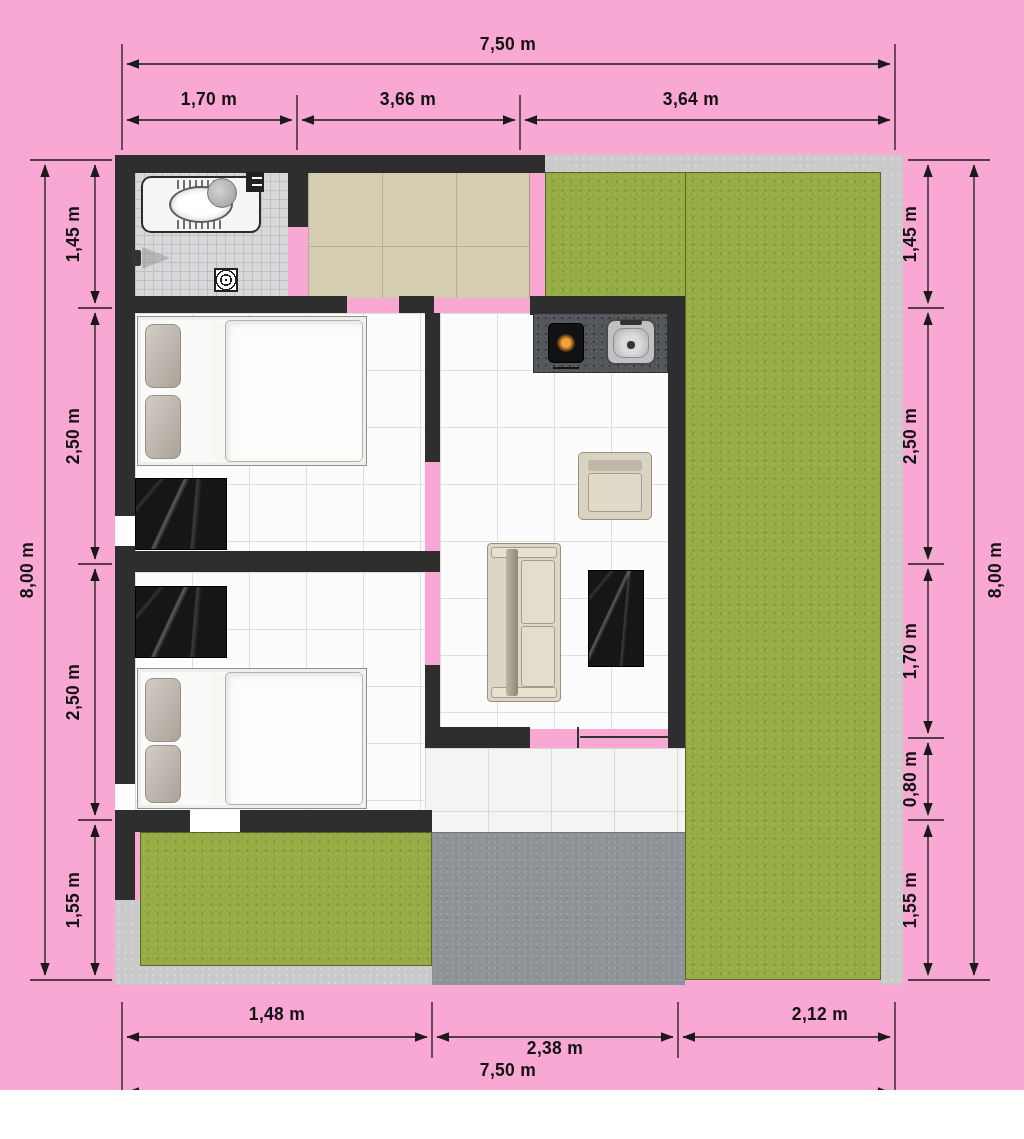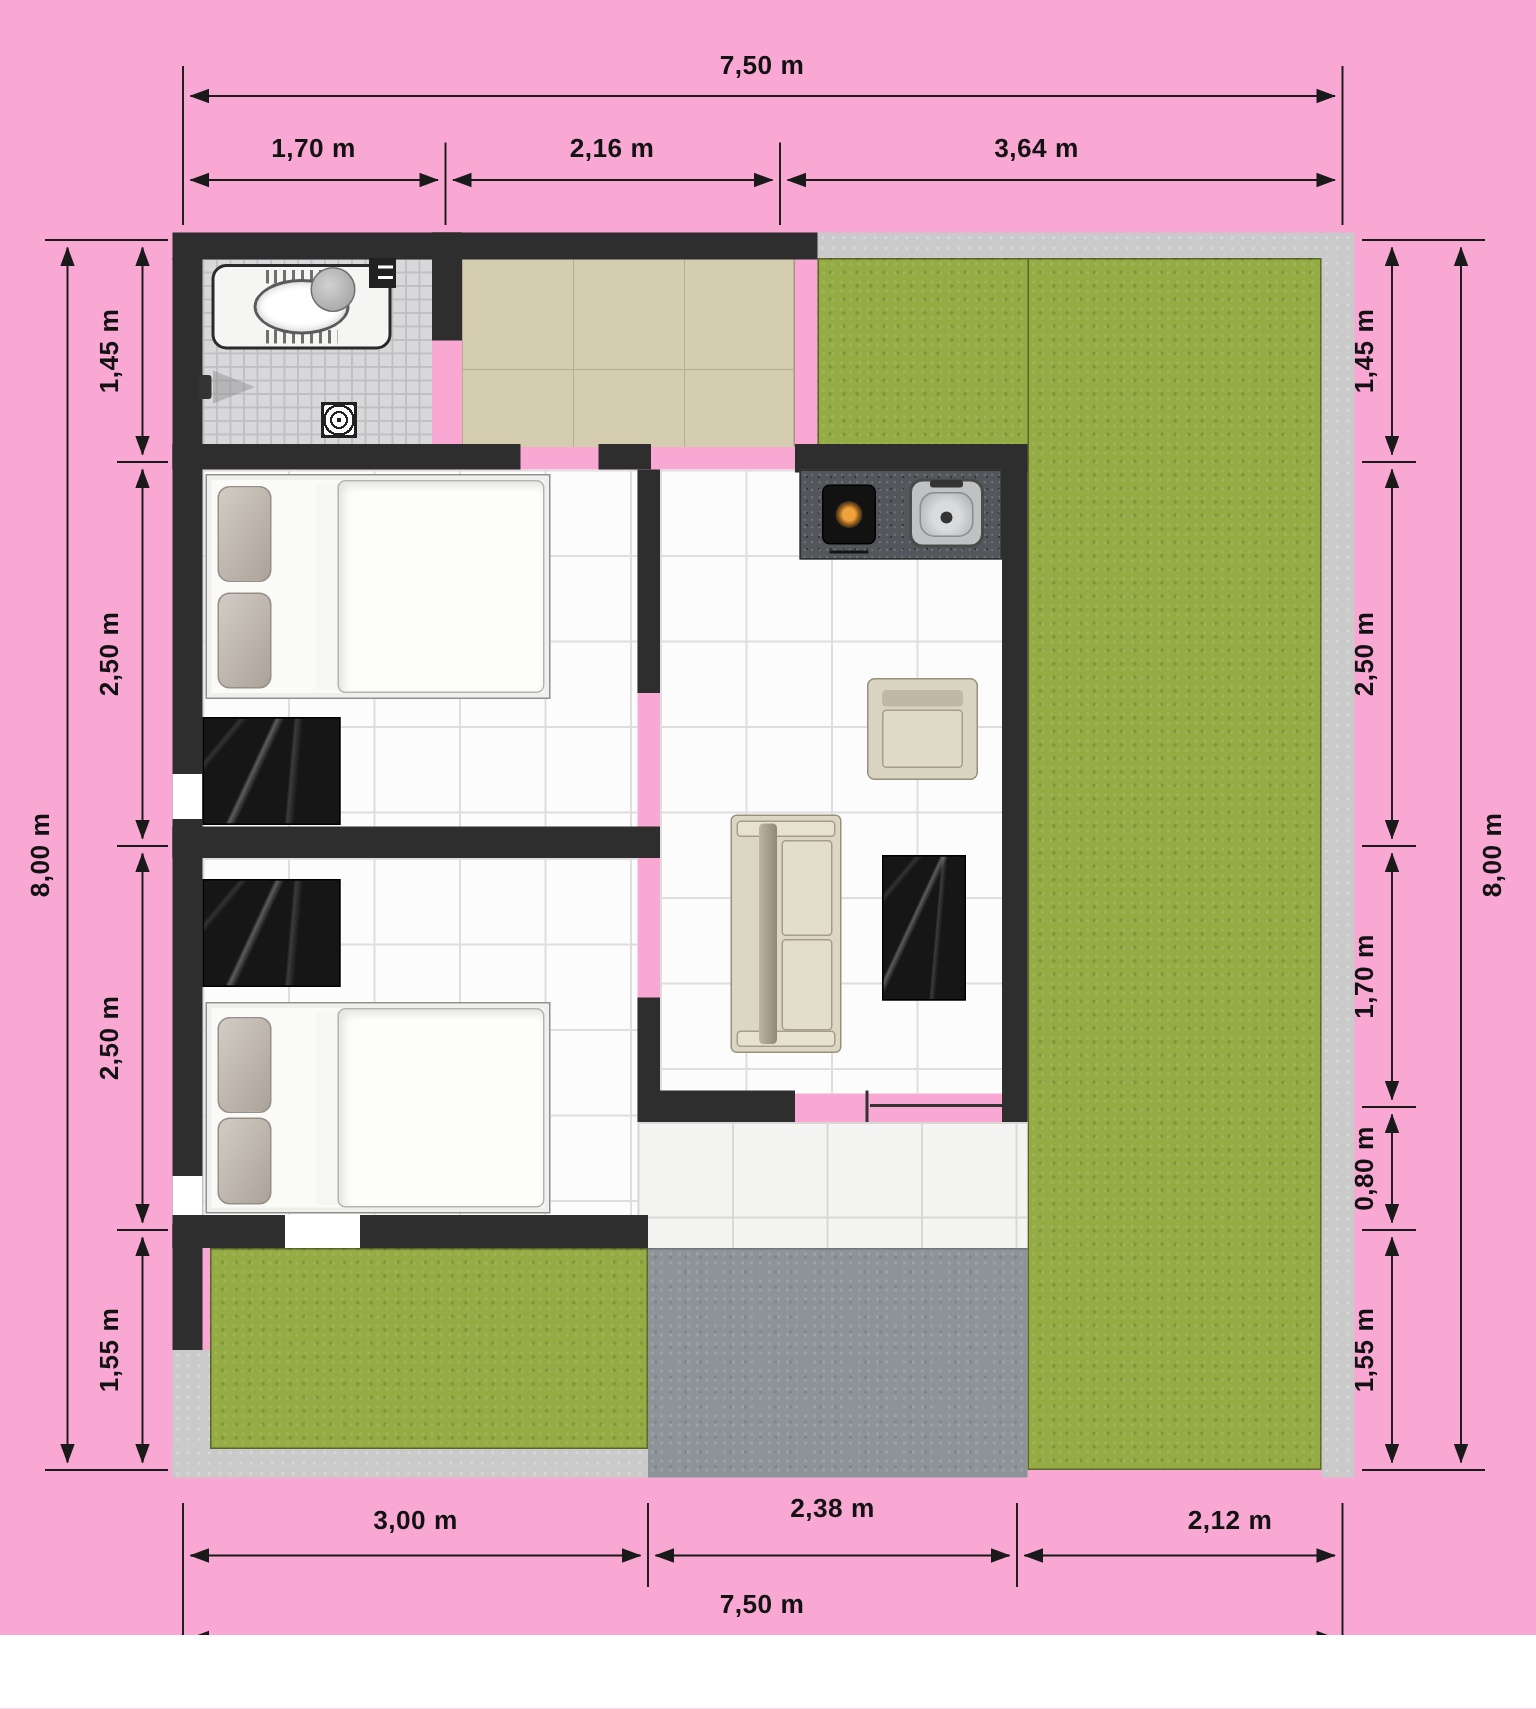--- a/index.html
+++ b/index.html
@@ -240,34 +240,34 @@
 
       <line x1="127" y1="1037" x2="427" y2="1037" marker-start="url(#ah)" marker-end="url(#ah)"></line>
       <line x1="437" y1="1037" x2="673" y2="1037" marker-start="url(#ah)" marker-end="url(#ah)"></line>
       <line x1="683" y1="1037" x2="890" y2="1037" marker-start="url(#ah)" marker-end="url(#ah)"></line>
       <line x1="127" y1="1092" x2="890" y2="1092" marker-start="url(#ah)" marker-end="url(#ah)"></line>
     </g>
   </svg>
 
   <div class="dim" style="left:508px;top:44px">7,50 m</div>
   <div class="dim" style="left:209px;top:99px">1,70 m</div>
-  <div class="dim" style="left:408px;top:99px">2,16 m</div>
+  <div class="dim" style="left:408px;top:99px">3,66 m</div>
   <div class="dim" style="left:691px;top:99px">3,64 m</div>
 
   <div class="dim v" style="left:27px;top:570px">8,00 m</div>
   <div class="dim v" style="left:73px;top:234px">1,45 m</div>
   <div class="dim v" style="left:73px;top:436px">2,50 m</div>
   <div class="dim v" style="left:73px;top:692px">2,50 m</div>
   <div class="dim v" style="left:73px;top:900px">1,55 m</div>
 
   <div class="dim v" style="left:910px;top:234px">1,45 m</div>
   <div class="dim v" style="left:910px;top:436px">2,50 m</div>
   <div class="dim v" style="left:910px;top:651px">1,70 m</div>
   <div class="dim v" style="left:910px;top:779px">0,80 m</div>
   <div class="dim v" style="left:910px;top:900px">1,55 m</div>
   <div class="dim v" style="left:995px;top:570px">8,00 m</div>
 
-  <div class="dim" style="left:277px;top:1014px">3,00 m</div>
-  <div class="dim" style="left:555px;top:1006px">2,38 m</div>
+  <div class="dim" style="left:277px;top:1014px">1,48 m</div>
+  <div class="dim" style="left:555px;top:1048px">2,38 m</div>
   <div class="dim" style="left:820px;top:1014px">2,12 m</div>
   <div class="dim" style="left:508px;top:1070px">7,50 m</div>
 
 </div>
 
 </body></html>

